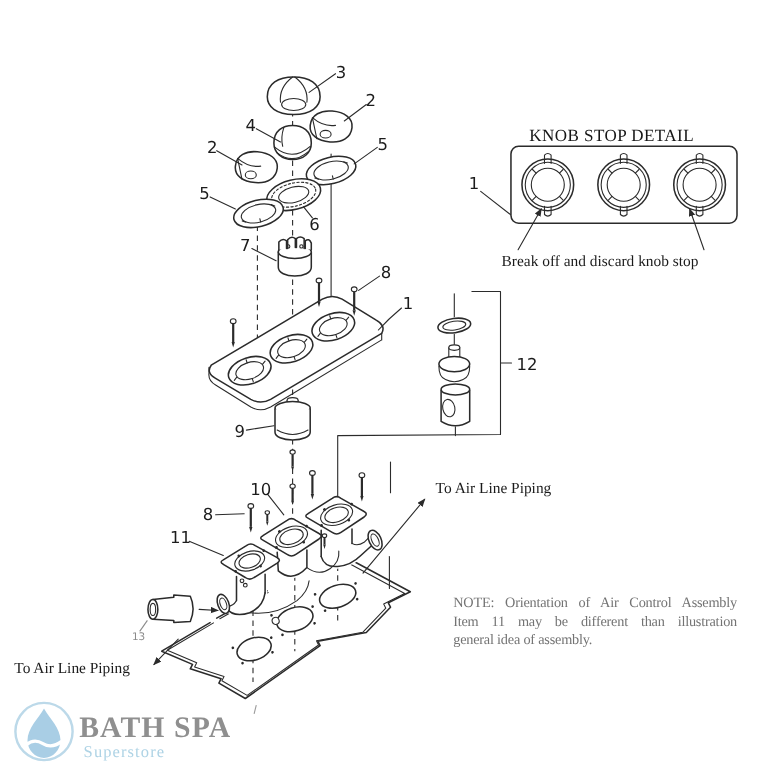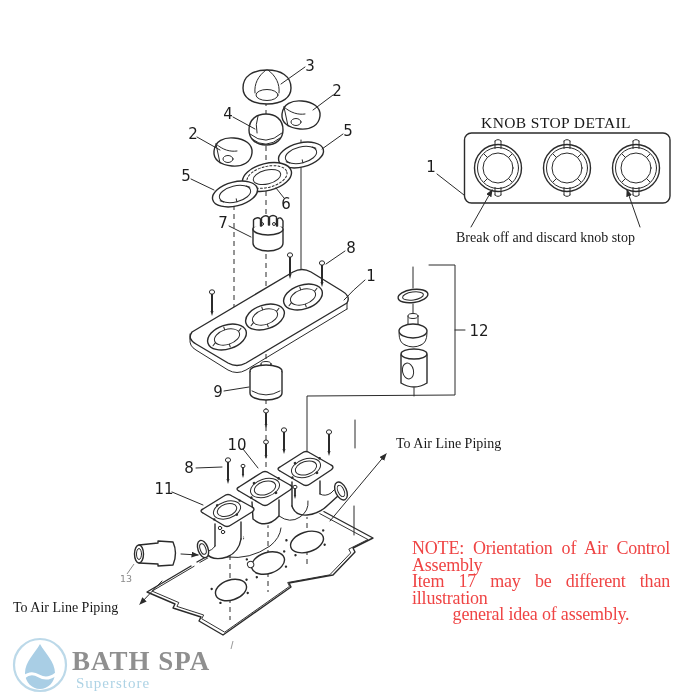--- a/index.html
+++ b/index.html
@@ -10,24 +10,24 @@
   .thin{stroke:#2b2b2b;stroke-width:1;fill:none;stroke-linecap:round;stroke-linejoin:round;}
   .dash{stroke:#2b2b2b;stroke-width:1;fill:none;stroke-dasharray:5 4;}
   .wfill{fill:#ffffff;}
   .dot{fill:#2b2b2b;stroke:none;}
   .num{font-family:"DejaVu Sans","Liberation Sans",sans-serif;font-size:15px;fill:#1c1c1c;text-anchor:middle;}
   .numsm{font-family:"DejaVu Sans","Liberation Sans",sans-serif;font-size:9.5px;fill:#8a8a8a;text-anchor:middle;}
   .serif{font-family:"Liberation Serif","DejaVu Serif",serif;font-size:14px;fill:#1a1a1a;}
   .dtitle{font-family:"Liberation Serif","DejaVu Serif",serif;font-size:15.5px;fill:#161616;text-anchor:middle;letter-spacing:.4px;}
   .brand{font-family:"Liberation Serif","DejaVu Serif",serif;font-weight:bold;font-size:27px;fill:#8f8f8f;letter-spacing:1px;}
   .tagline{font-family:"Liberation Serif","DejaVu Serif",serif;font-size:15px;fill:#aed3e5;letter-spacing:1px;}
-  #note{position:absolute;left:412px;top:540px;width:258px;color:#ef4444;
-        font-size:18px;line-height:16.5px;letter-spacing:-0.2px;}
+  #note{position:absolute;left:412px;top:540px;width:258px;color:#737373;
+        font-size:13px;line-height:16.5px;letter-spacing:-0.2px;}
   #note .jl{text-align:justify;text-align-last:justify;}
-  #note .ll{text-align:center;font-family:Liberation Serif, serif;}
+  #note .ll{text-align:left;font-family:Liberation Serif, serif;}
 </style>
 </head>
 <body>
 
 <div id="stage">
 
 <svg width="700" height="700" viewBox="0 0 700 700">
   <defs>
     <marker id="arr" markerWidth="9" markerHeight="8" refX="6.5" refY="3" orient="auto">
       <path d="M0,0 L7.5,3 L0,6 Z" fill="#2b2b2b"></path>
@@ -341,17 +341,17 @@
     <circle cx="40" cy="665" r="26" fill="none" stroke="#bcd9e9" stroke-width="2.2"></circle>
     <path fill="#a9cee5" stroke="none" d="M 40,644 C 35,653 25,662 25,673 C 25,682 32,689 40,689 C 48,689 55,682 55,673 C 55,662 45,653 40,644 Z"></path>
     <path d="M 24,677 Q 31,671 39,676 Q 47,681 56,674" stroke="#ffffff" stroke-width="3" fill="none"></path>
     <text class="brand" x="72" y="670">BATH SPA</text>
     <text class="tagline" x="76" y="688">Superstore</text>
   </g>
 </svg>
 
 <div id="note">
   <div class="jl">NOTE: Orientation of Air Control Assembly</div>
-  <div class="jl">Item 17 may be different than illustration</div>
+  <div class="jl">Item 11 may be different than illustration</div>
   <div class="ll">general idea of assembly.</div>
 </div>
 
 </div>
 
 </body></html>

